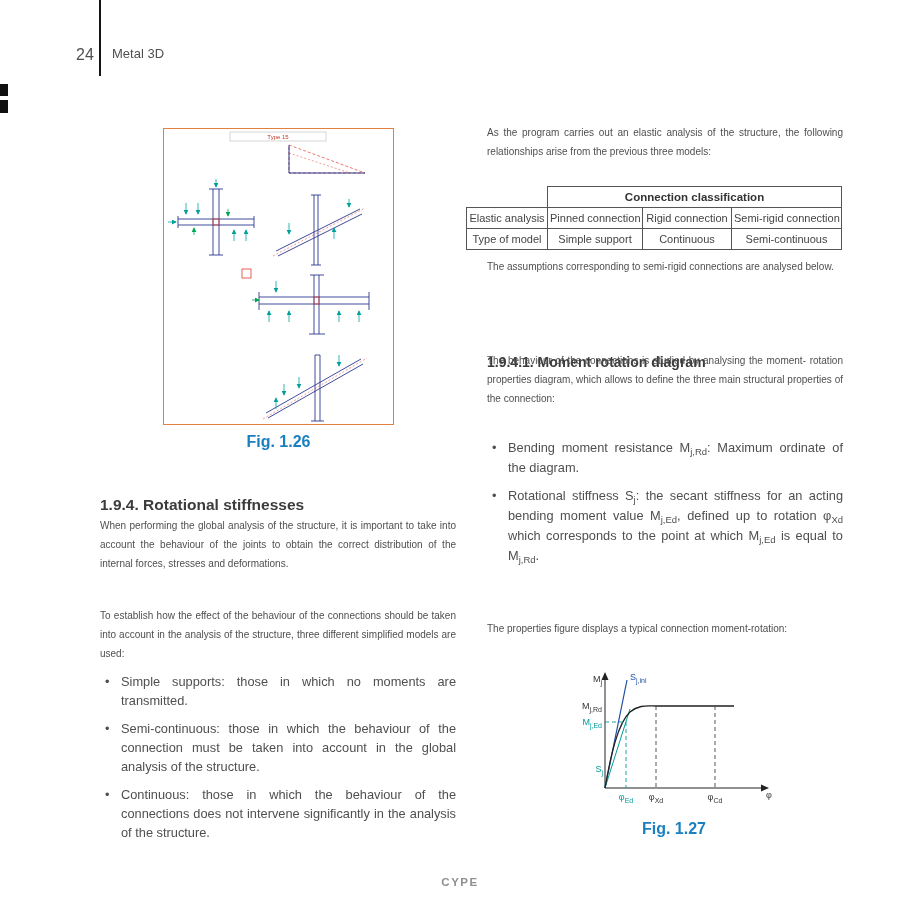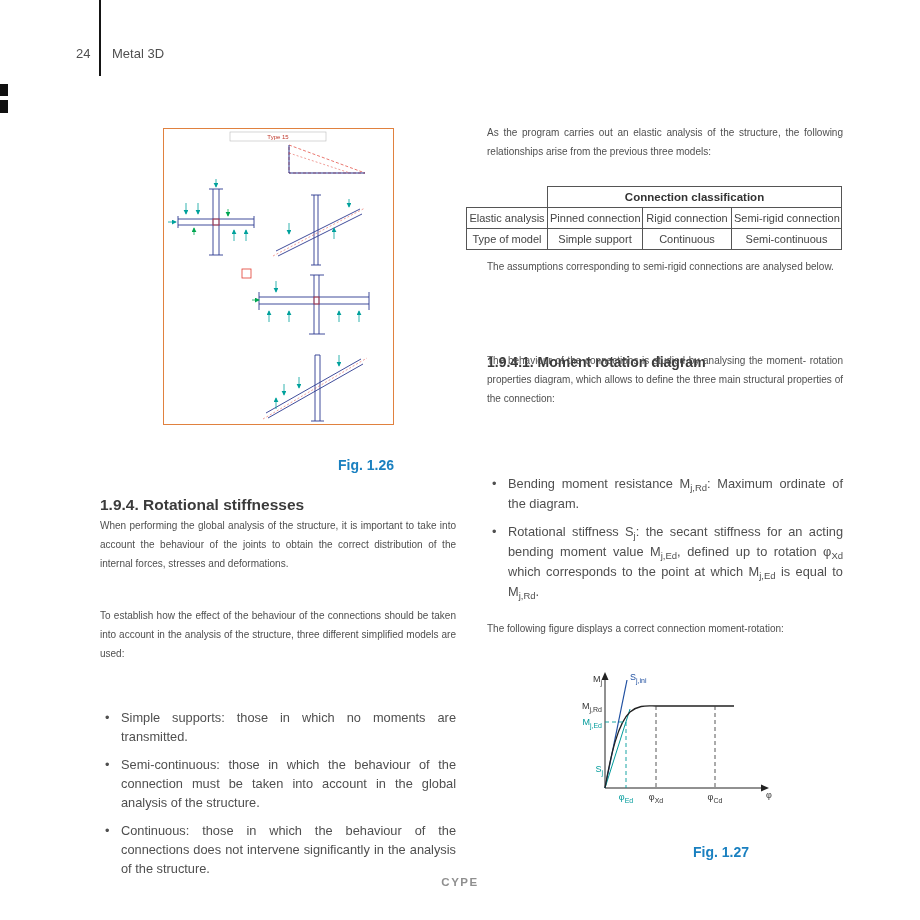--- a/index.html
+++ b/index.html
@@ -1,42 +1,42 @@
 <!DOCTYPE html>
 <html><head>
 <meta charset="utf-8">
 <style>
   * { margin:0; padding:0; box-sizing:border-box; }
   html,body { width:920px; height:920px; }
   body { background:#ffffff; font-family:"Liberation Sans", sans-serif; color:#4f4f4f; position:relative; overflow:hidden; }
 
   
-  .pgnum  { position:absolute; left:76px;  top:46px; font-size:13px; color:#4f4f4f; }
+  .pgnum  { position:absolute; left:76px;  top:46px; font-size:16px; color:#4f4f4f; }
   .vrule  { position:absolute; left:99px;  top:0;    width:2px; height:76px; background:#151515; }
   .chap   { position:absolute; left:112px; top:46px; font-size:13px; color:#4f4f4f; }
   .mk1 { position:absolute; left:0; top:84px;  width:8px; height:12px; background:#101010; }
   .mk2 { position:absolute; left:0; top:100px; width:8px; height:13px; background:#101010; }
 
   
   .p  { position:absolute; width:356px; font-size:10px; line-height:19px; text-align:justify; color:#4f4f4f; }
   .h1 { position:absolute; width:356px; font-weight:bold; font-size:15.5px; color:#3b3b3b;margin-top:8px; }
   .h2 { position:absolute; width:356px; font-weight:bold; font-size:14px;   color:#3b3b3b; }
 
-  ul.bl { position:absolute; width:356px; list-style:none;margin-top:36px; }
+  ul.bl { position:absolute; width:356px; list-style:none; }
   .bl li { position:relative; padding-left:21px; margin-bottom:9px; text-align:justify;
            font-size:12.8px; line-height:19px; color:#4f4f4f; }
   .bl li::before { content:"\2022"; position:absolute; left:5px; top:0; color:#4f4f4f; }
   .subtxt { font-size:9.5px; position:relative; top:2.5px; }
 
   
   .figbox  { position:absolute; left:163px; top:128px; width:231px; height:297px;
              border:1px solid #e0813f; background:#ffffff; }
-  .figcap  { position:absolute; color:#1a80c0; font-weight:bold; font-size:14px; text-align:right;margin-top:24px; }
+  .figcap  { position:absolute; color:#1a80c0; font-weight:bold; font-size:16px; text-align:center; }
   .cap126  { left:163px; top:433px; width:231px; }
-  .cap127  { left:529px; top:820px; width:220px; }
+  .cap127  { left:564px; top:820px; width:220px; }
 
   
   table.ct { position:absolute; left:466px; top:186px; width:375px; border-collapse:collapse;
              font-size:11px; color:#444; table-layout:fixed; }
   .ct th, .ct td { border:1px solid #555; text-align:center; padding:4px 2px; font-weight:normal;
                    overflow:hidden; white-space:nowrap; }
   .ct th { font-weight:bold; font-size:11.5px; color:#333; }
   .ct td.stub { border:none; }
 
   
@@ -178,21 +178,21 @@
 
 <div class="p" style="left:487px; top:257px;">The assumptions corresponding to semi-rigid connections are analysed below.</div>
 <div class="h2" style="left:487px; top:322px;margin-top:32px;">1.9.4.1. Moment rotation diagram</div>
 <div class="p" style="left:487px; top:351px;">The behaviour of the connections is studied by analysing the moment- rotation properties diagram, which allows to define the three main structural properties of the connection:</div>
 
 <ul class="bl" style="left:487px; top:438px;">
   <li><span><span>Bending moment resistance M</span><span class="subtxt">j,Rd</span><span>: Maximum ordinate of the diagram.</span></span></li>
   <li><span><span>Rotational stiffness S</span><span class="subtxt">j</span><span>: the secant stiffness for an acting bending moment value M</span><span class="subtxt">j,Ed</span><span>, defined up to rotation φ</span><span class="subtxt">Xd</span><span> which corresponds to the point at which M</span><span class="subtxt">j,Ed</span><span> is equal to M</span><span class="subtxt">j,Rd</span><span>.</span></span></li>
 </ul>
 
-<div class="p" style="left:487px; top:619px;">The following figure displays a correct connection moment-rotation:</div>
+<div class="p" style="left:487px; top:619px;">The properties figure displays a typical connection moment-rotation:</div>
 
 <svg class="fig127" viewBox="0 0 220 150">
 
   <g>
     <line x1="45" y1="122" x2="45" y2="12" stroke="#222" stroke-width="1"></line>
     <polygon points="45,6 41.5,14 48.5,14" fill="#222"></polygon>
     <line x1="45" y1="122" x2="203" y2="122" stroke="#222" stroke-width="1"></line>
     <polygon points="209,122 201,118.5 201,125.5" fill="#222"></polygon>
   </g>
 

